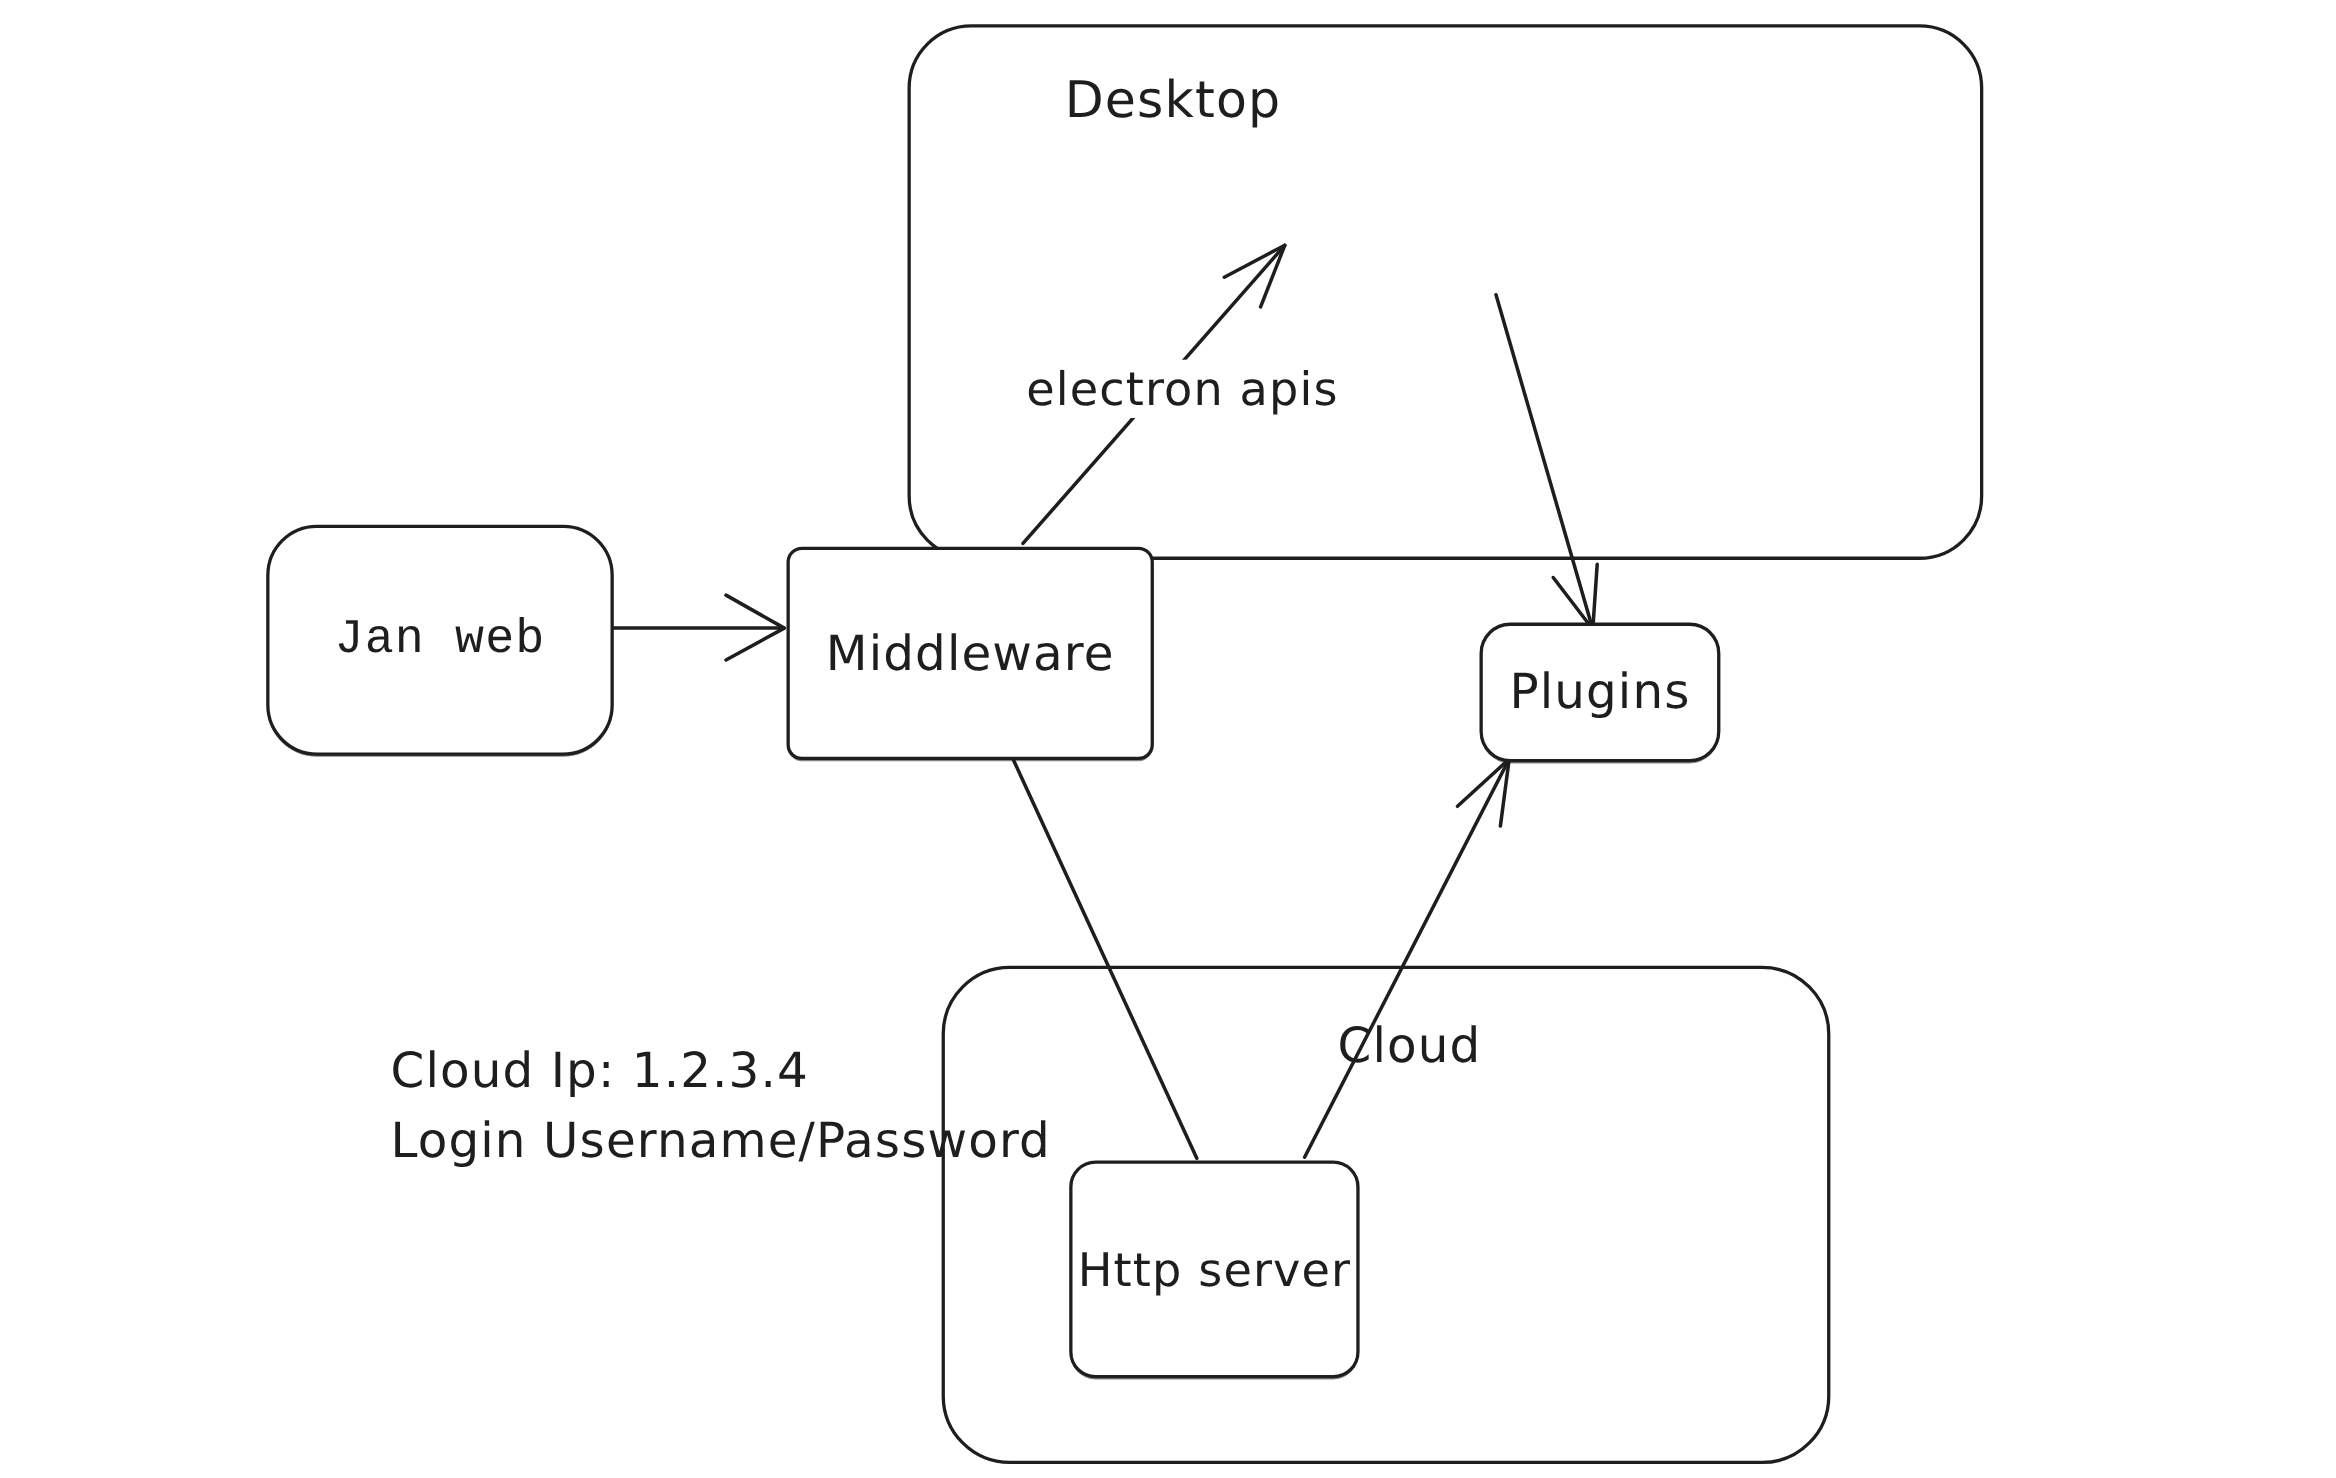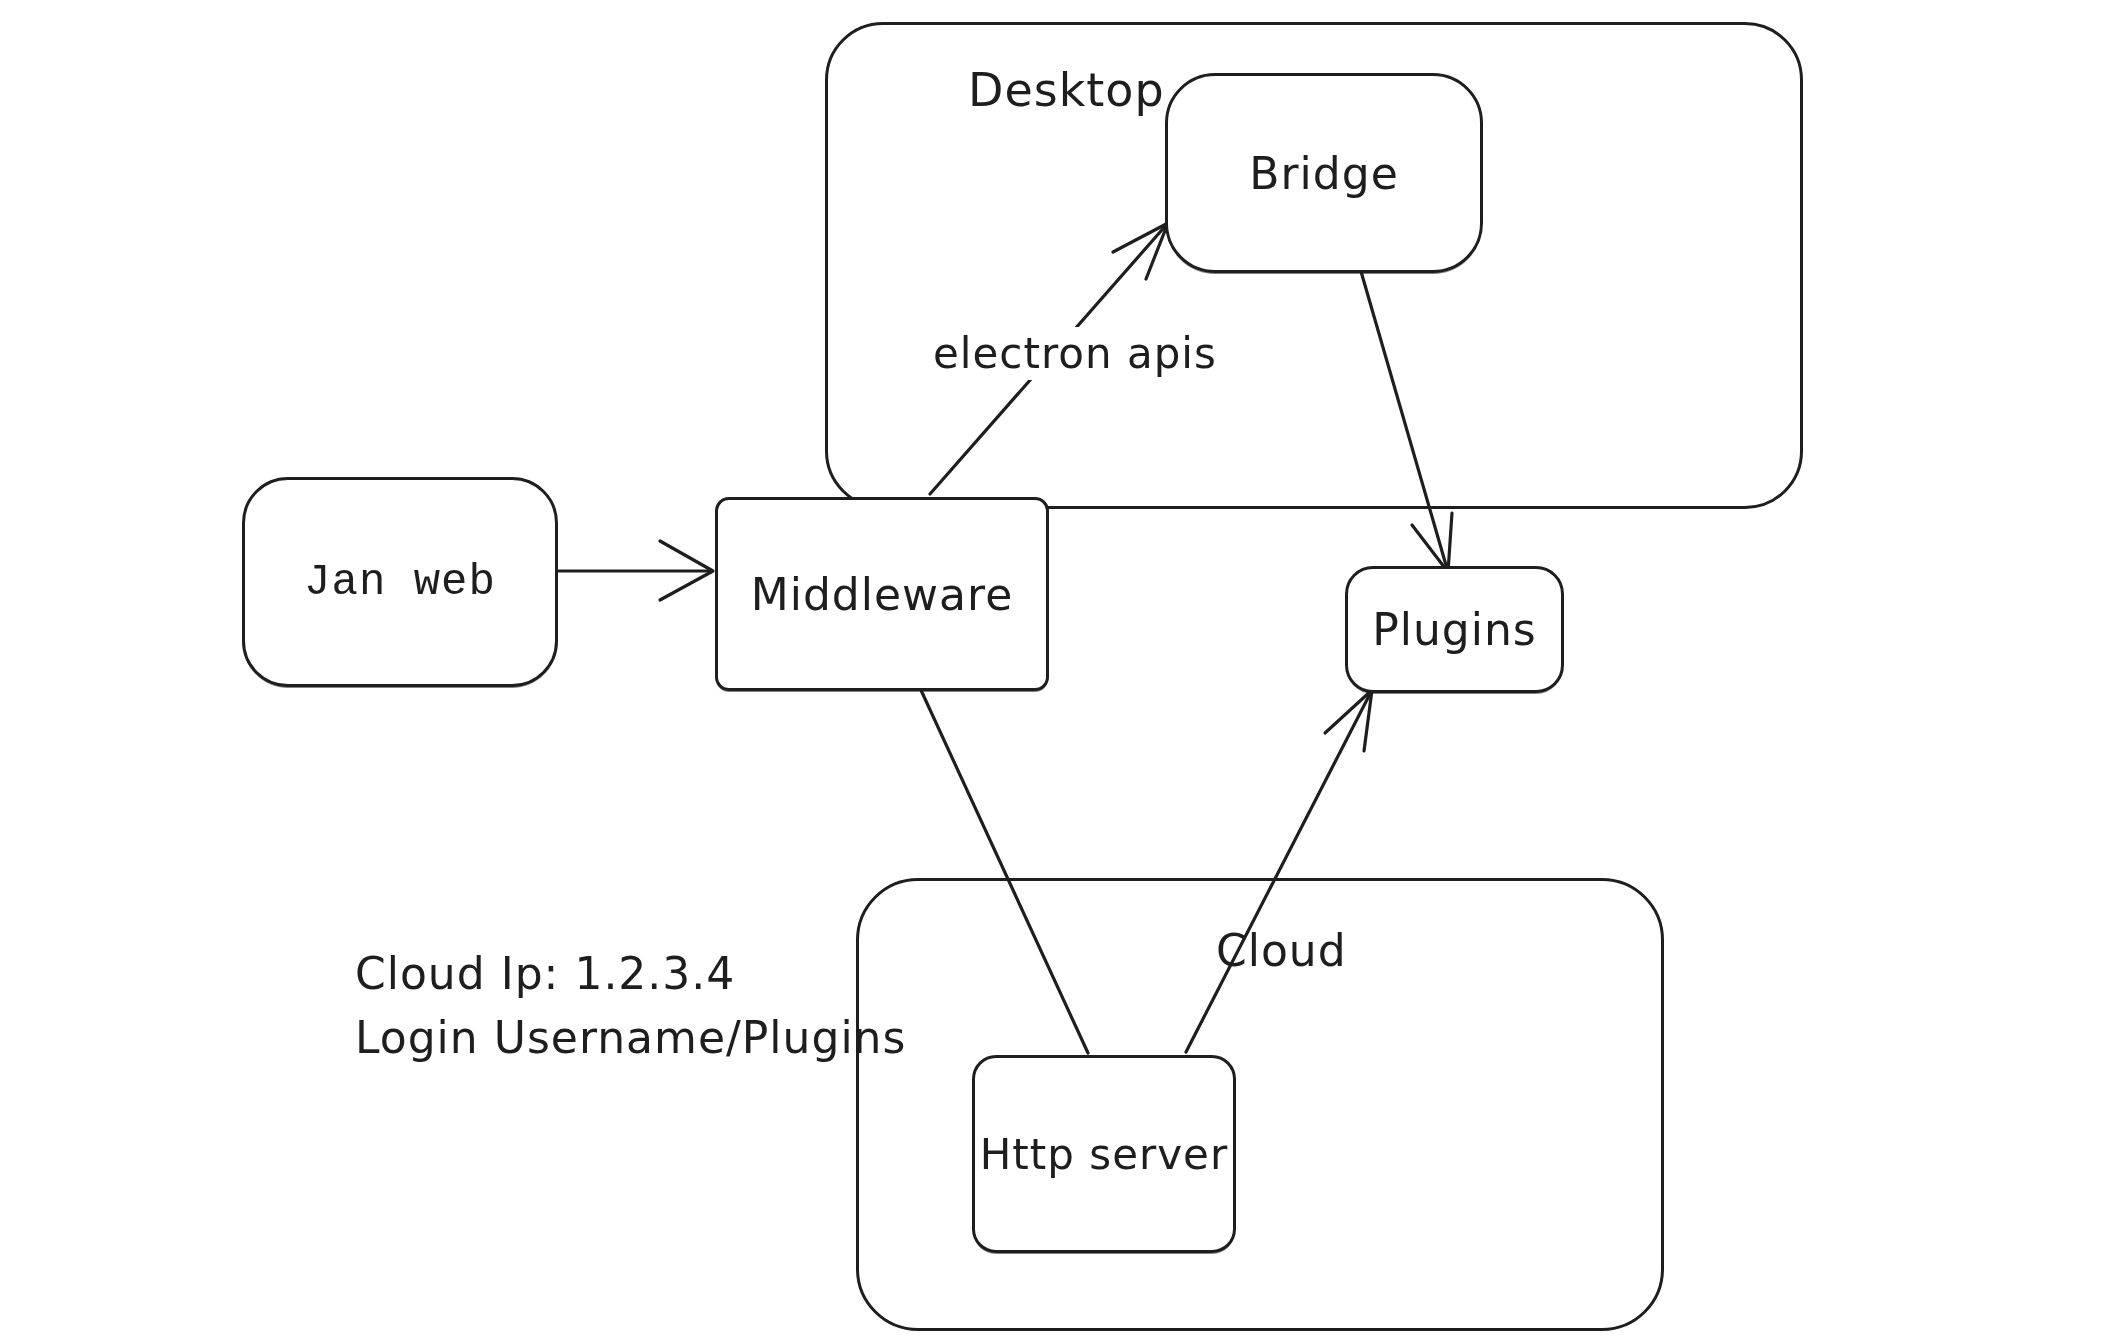--- a/index.html
+++ b/index.html
@@ -113,30 +113,27 @@
   <div class="edge-label on-top" style="left:925px;top:327px;">electron apis</div>
 
   <div class="node" style="left:242px;top:477px;width:310px;height:204px;border-radius:46px;font-family:Liberation Mono, monospace;">
     <span class="node-label">Jan web</span>
   </div>
 
   <div class="node" style="left:715px;top:497px;width:328px;height:188px;border-radius:14px;">
     <span class="node-label">Middleware</span>
   </div>
 
-  <div class="node" style="left:1165px;top:73px;width:312px;height:194px;border-radius:50px;">
-    <span class="node-label">Bridge</span>
-  </div>
 
   <div class="node" style="left:1345px;top:566px;width:213px;height:121px;border-radius:28px;">
     <span class="node-label">Plugins</span>
   </div>
 
   <div class="node" style="left:972px;top:1055px;width:258px;height:192px;border-radius:24px;">
     <span class="node-label" style="font-size:42px;">Http server</span>
   </div>
 
   <div class="annotation" style="left:355px;top:942px;">
     <div>Cloud Ip: 1.2.3.4</div>
-    <div>Login Username/Plugins</div>
+    <div>Login Username/Password</div>
   </div>
 
 </div>
 
 </body></html>

